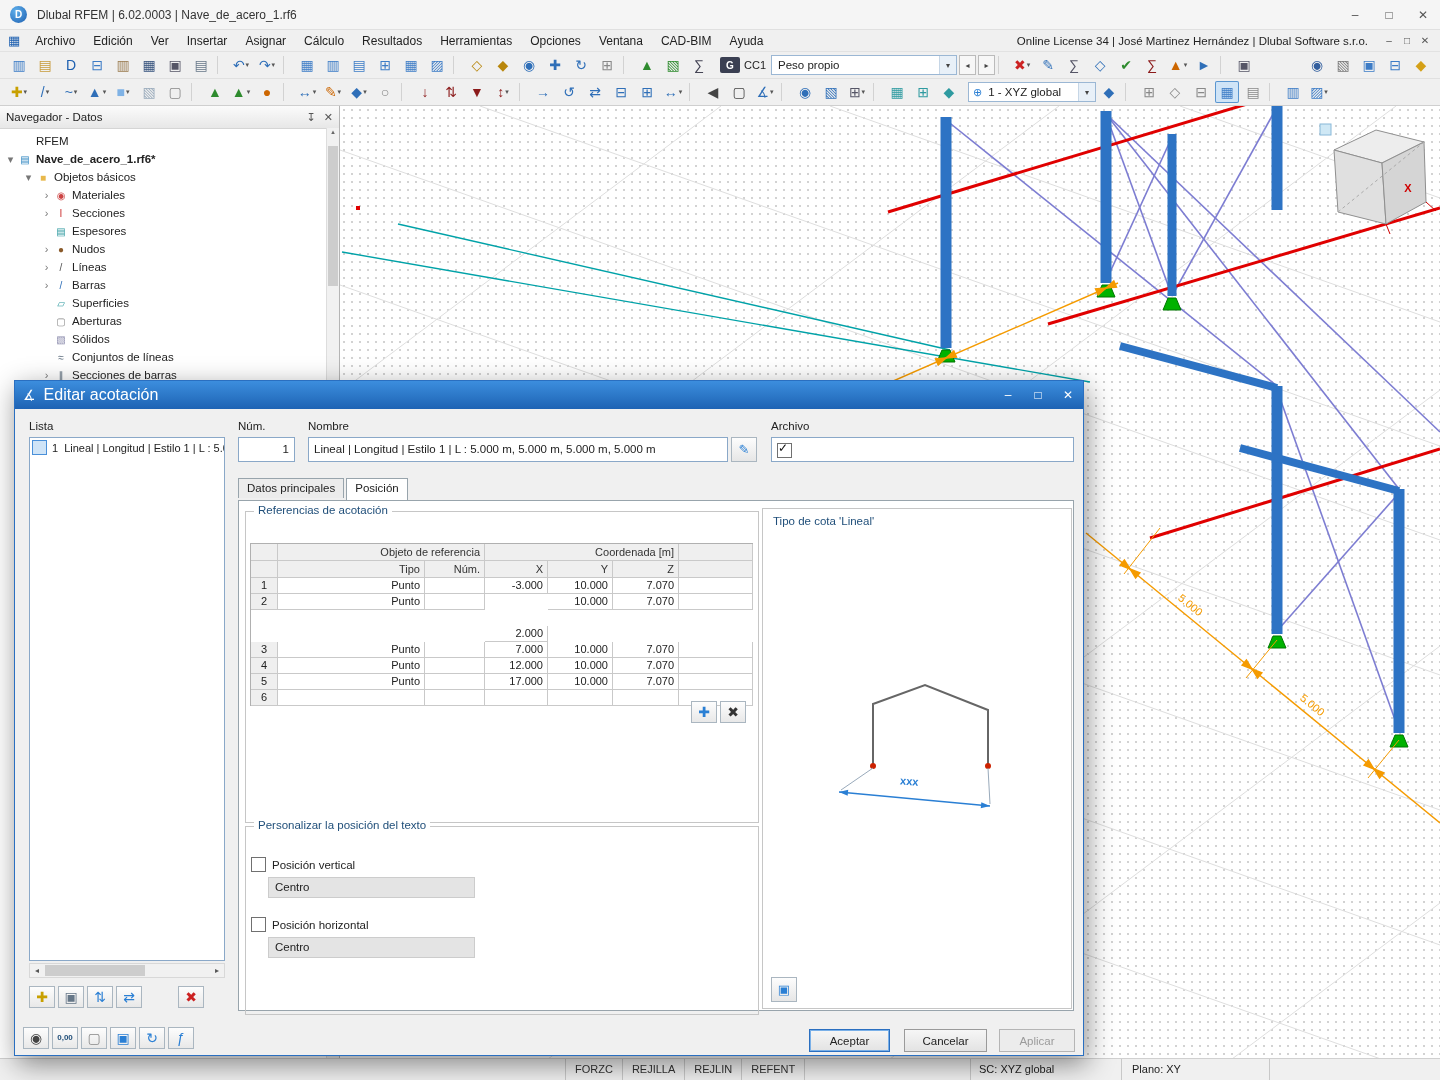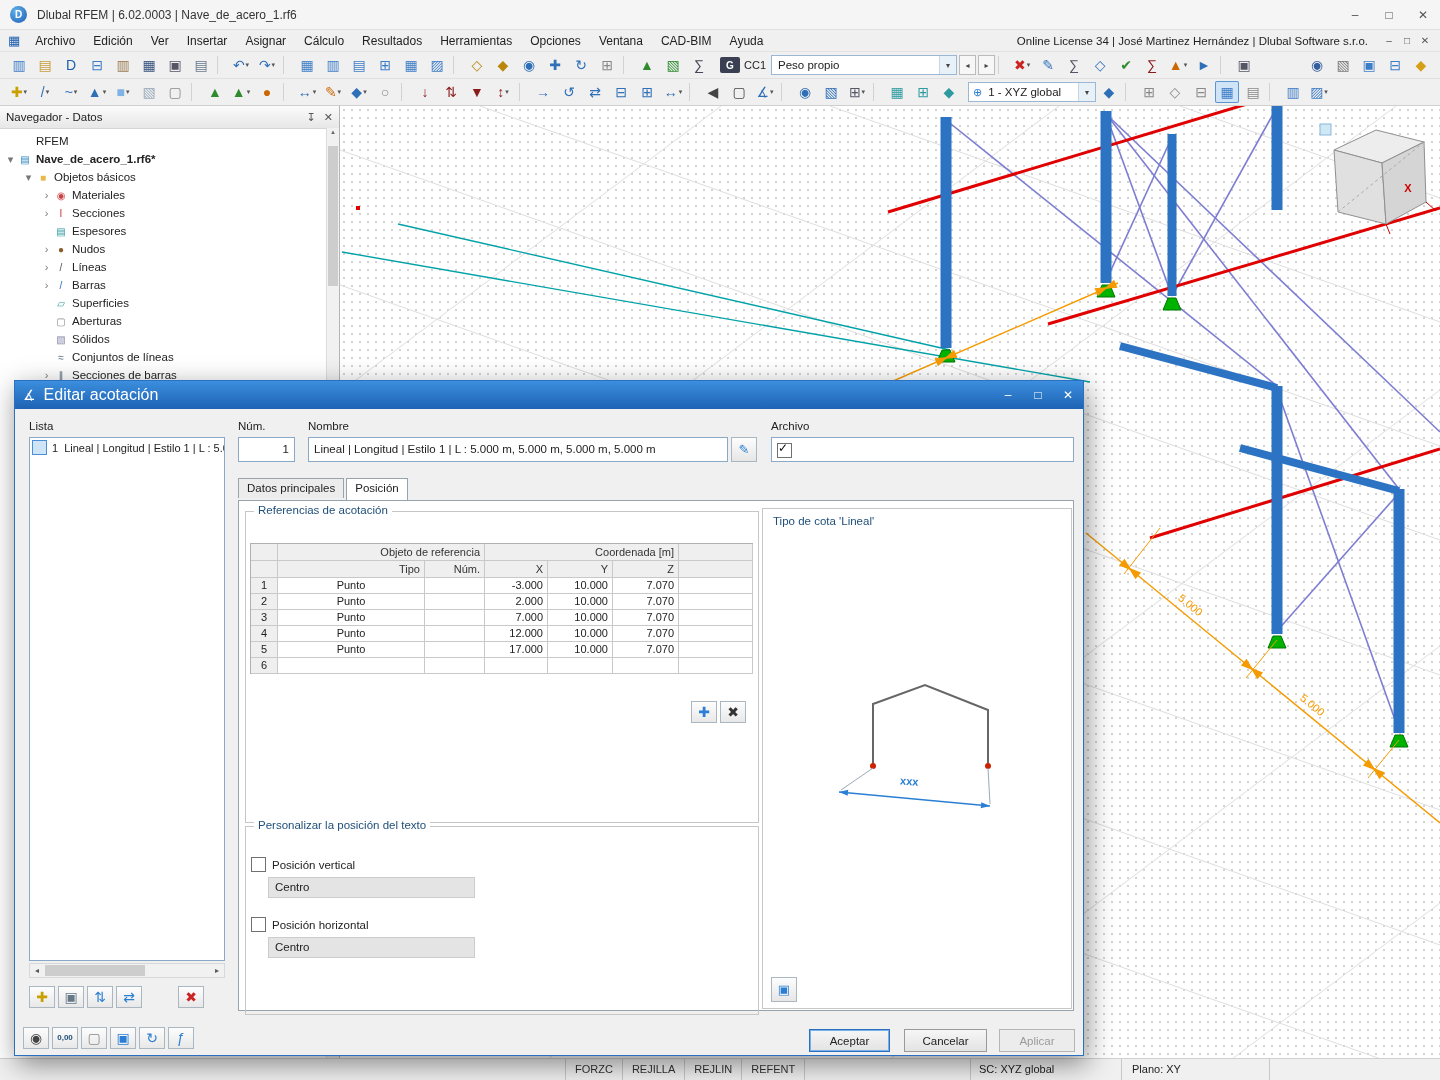--- a/index.html
+++ b/index.html
@@ -105,21 +105,21 @@
   .tab.active{background:#fff;z-index:3;margin-bottom:-2px;padding-bottom:6px;}
   .panel{position:absolute;background:#fff;border:1px solid #98a4ac;box-sizing:border-box;z-index:2;}
   .groupbox{position:absolute;border:1px solid #c6c6c6;}
   .gb-label{position:absolute;top:-8px;left:8px;background:#fff;padding:0 4px;font-size:11.5px;color:#1f4e79;}
   .rftable{position:absolute;font-size:11px;border-left:1px solid #b0b0b0;border-top:1px solid #b0b0b0;background:#fff;}
   .rf-row{display:flex;}
   .rf-cell{box-sizing:border-box;border-right:1px solid #c9c9c9;border-bottom:1px solid #c9c9c9;
            height:16px;line-height:15px;padding:0 4px;overflow:hidden;white-space:nowrap;}
   .rf-cell.head{background:#efefef;text-align:right;height:17px;line-height:16px;color:#333;}
   .rf-cell.num{background:#efefef;text-align:center;}
-  .rf-cell.left{text-align:center;} .rf-cell.right{text-align:right;}
+  .rf-cell.left{text-align:right;} .rf-cell.right{text-align:right;}
   .cbrow{position:absolute;display:flex;align-items:center;gap:6px;font-size:11.5px;}
   .cb{width:13px;height:13px;border:1px solid #707070;background:#fff;display:inline-block;position:relative;flex:none;}
   .cb .check{position:absolute;top:-3px;left:0px;font-size:12px;color:#111;}
   .ddgray{position:absolute;height:21px;background:#e4e4e4;border:1px solid #cccccc;font-size:11.5px;
           line-height:19px;padding-left:6px;color:#222;box-sizing:border-box;}
   .preview-box{position:absolute;border:1px solid #c6c6c6;background:#fff;}
   .pv-label{position:absolute;top:6px;left:8px;font-size:11.5px;color:#1f4e79;background:#fff;padding:0 2px;z-index:2;}
   .pv-svg{position:absolute;left:0;top:0;}
   .btn{position:absolute;height:23px;line-height:22px;text-align:center;font-size:11.5px;color:#222;
        background:linear-gradient(#f6f6f6,#e3e3e3);border:1px solid #9a9a9a;box-sizing:border-box;}
@@ -734,21 +734,21 @@
             <div class="rf-cell " style="width: 60px;"></div>
             <div class="rf-cell right" style="width: 63px;">-3.000</div>
             <div class="rf-cell right" style="width: 65px;">10.000</div>
             <div class="rf-cell right" style="width: 66px;">7.070</div>
             <div class="rf-cell " style="width: 74px;"></div>
           </div>
           <div class="rf-row">
             <div class="rf-cell num" style="width: 27px;">2</div>
             <div class="rf-cell left" style="width: 147px;">Punto</div>
             <div class="rf-cell " style="width: 60px;"></div>
-            <div class="rf-cell right" style="width: 63px;">2.000</div>
+            <div class="rf-cell right" style="width: 63px; margin-top: 32px;">2.000</div>
             <div class="rf-cell right" style="width: 65px;">10.000</div>
             <div class="rf-cell right" style="width: 66px;">7.070</div>
             <div class="rf-cell " style="width: 74px;"></div>
           </div>
           <div class="rf-row">
             <div class="rf-cell num" style="width: 27px;">3</div>
             <div class="rf-cell left" style="width: 147px;">Punto</div>
             <div class="rf-cell " style="width: 60px;"></div>
             <div class="rf-cell right" style="width: 63px;">7.000</div>
             <div class="rf-cell right" style="width: 65px;">10.000</div>

